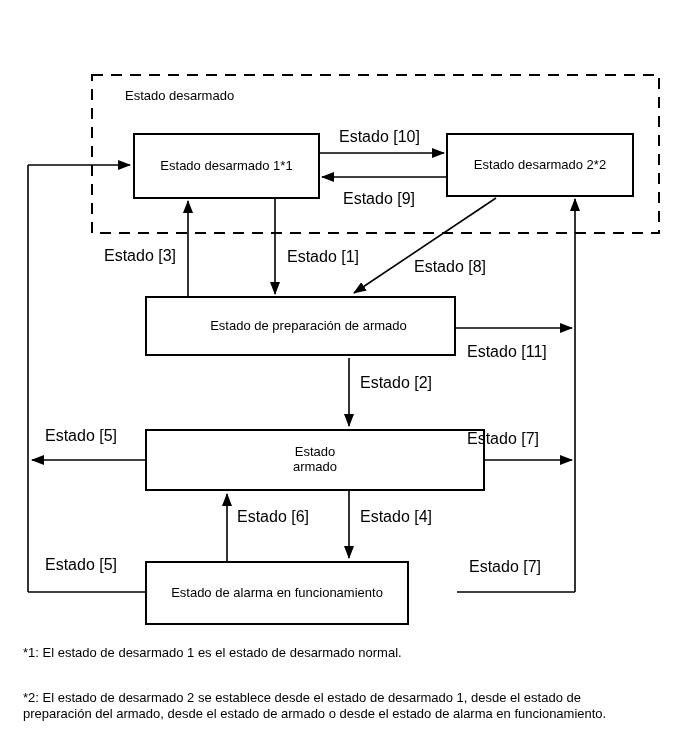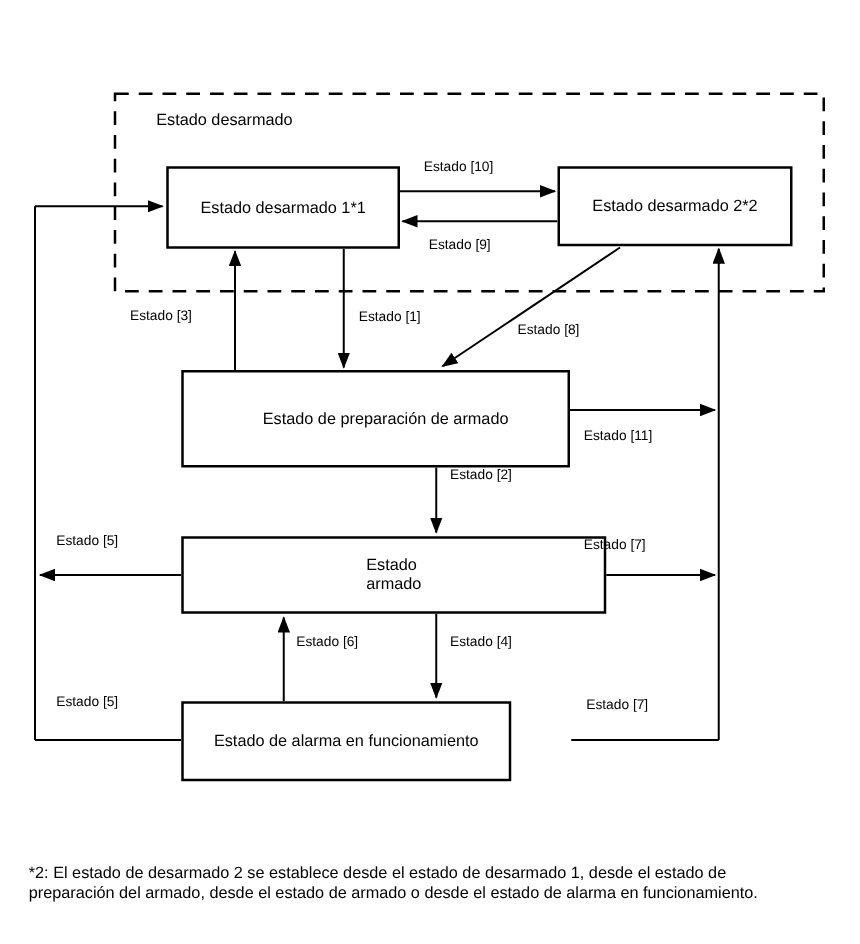--- a/index.html
+++ b/index.html
@@ -17,28 +17,28 @@
     left: 0; top: 0;
   }
   .sbox {
     position: absolute;
     box-sizing: border-box;
     border: 2px solid #000000;
     background: #ffffff;
     display: flex;
     align-items: center;
     justify-content: center;
-    text-align: left;
+    text-align: center;
     font-size: 13px;
     line-height: 1.15;
     white-space: pre-line;
   }
   .tlabel {
     position: absolute;
-    font-size: 11px;
+    font-size: 16px;
     line-height: 1.1;
     white-space: nowrap;
   }
   .grouplabel {
     position: absolute;
     font-size: 13px;
     white-space: nowrap;
     margin-left: 20px;
   }
   .footnote {
@@ -88,21 +88,21 @@
   <div class="grouplabel" style="left:105px; top:88px;">Estado desarmado</div>
 
   <div class="sbox" style="left:133px; top:133px; width:187px; height:66px;">
     <span>Estado desarmado 1*1</span>
   </div>
 
   <div class="sbox" style="left:446px; top:133px; width:188px; height:64px;">
     <span>Estado desarmado 2*2</span>
   </div>
 
-  <div class="sbox" style="left:145px; top:296px; width:311px; height:78px;padding-left:16px;">
+  <div class="sbox" style="left:145px; top:296px; width:311px; height:60px;padding-left:16px;">
     <span>Estado de preparación de armado</span>
   </div>
 
   <div class="sbox" style="left:145px; top:429px; width:340px; height:62px;">
     <span>Estado
 armado</span>
   </div>
 
   <div class="sbox" style="left:145px; top:561px; width:264px; height:64px;">
     <span>Estado de alarma en funcionamiento</span>
@@ -115,16 +115,17 @@
   <div class="tlabel" style="left:414px; top:258px;">Estado [8]</div>
   <div class="tlabel" style="left:467px; top:343px;">Estado [11]</div>
   <div class="tlabel" style="left:360px; top:374px;">Estado [2]</div>
   <div class="tlabel" style="left:45px; top:427px;">Estado [5]</div>
   <div class="tlabel" style="left:467px; top:430px;">Estado [7]</div>
   <div class="tlabel" style="left:237px; top:508px;">Estado [6]</div>
   <div class="tlabel" style="left:360px; top:508px;">Estado [4]</div>
   <div class="tlabel" style="left:45px; top:556px;">Estado [5]</div>
   <div class="tlabel" style="left:469px; top:558px;">Estado [7]</div>
 
+  <div class="footnote" style="left:23px; top:645px; width:640px;">*1: El estado de desarmado 1 es el estado de desarmado normal.</div>
   <div class="footnote" style="left:23px; top:690px; width:640px;">*2: El estado de desarmado 2 se establece desde el estado de desarmado 1, desde el estado de
 preparación del armado, desde el estado de armado o desde el estado de alarma en funcionamiento.</div>
 
 </div>
 
 </body></html>

